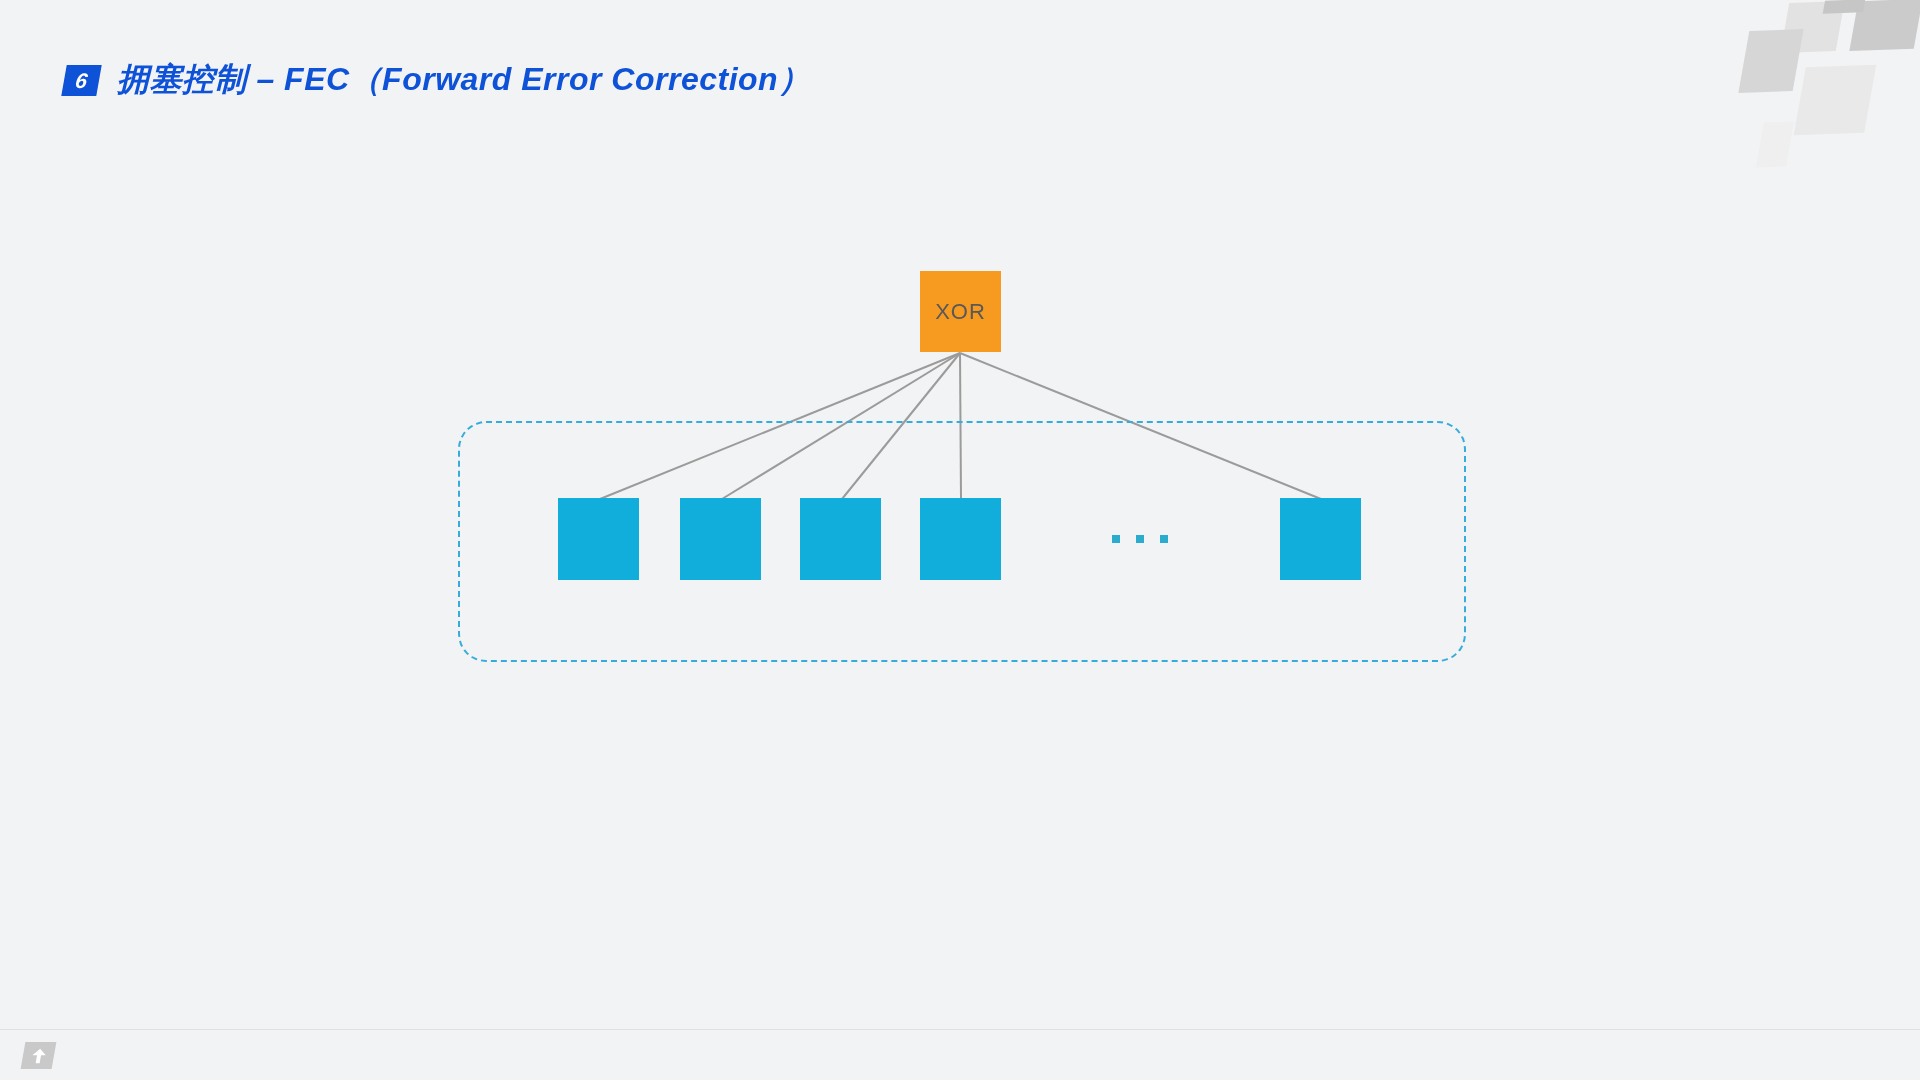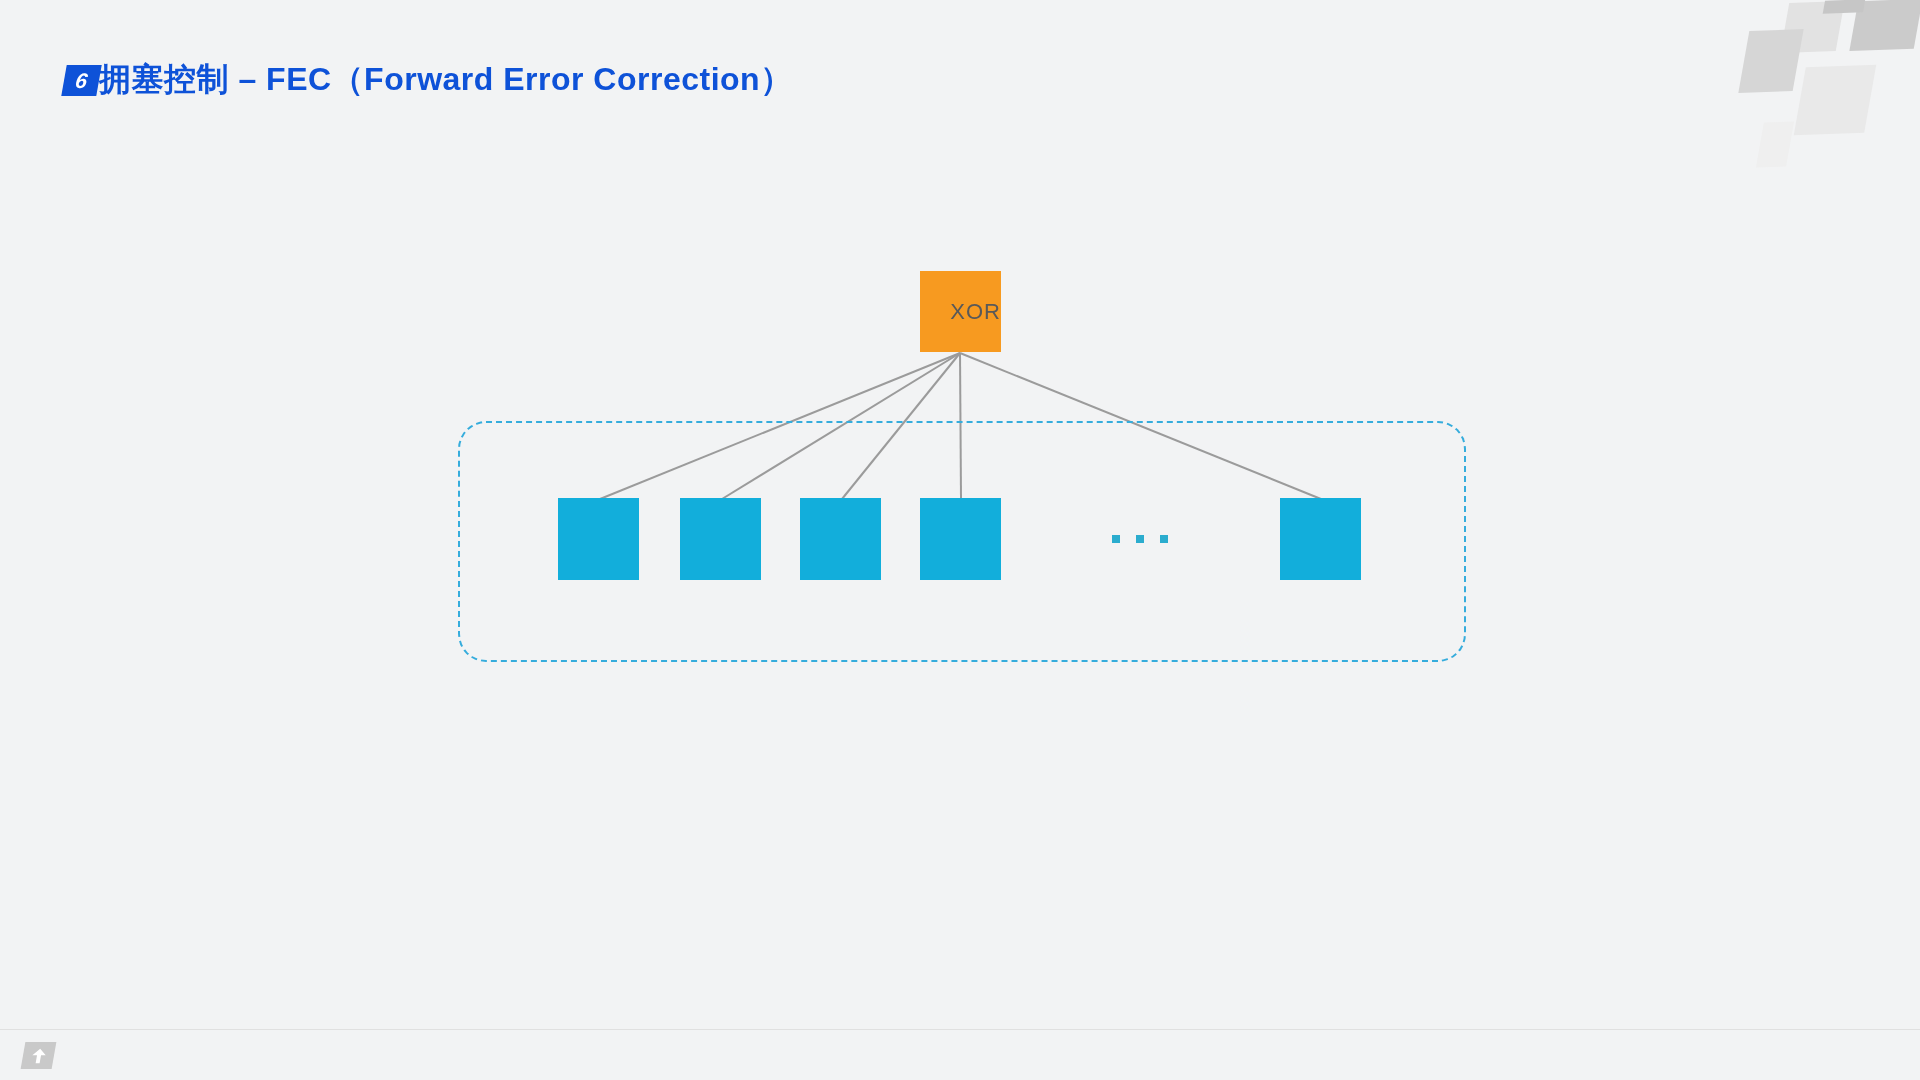--- a/index.html
+++ b/index.html
@@ -23,35 +23,37 @@
   
   .header { position: absolute; left: 64px; top: 58px; display: flex; align-items: center; }
   .badge {
     width: 35px; height: 31px;
     background: var(--accent-blue, #0e52d8);
     transform: skewX(-10deg);
     display: flex; align-items: center; justify-content: center;
     color: #ffffff; font-weight: bold; font-style: italic; font-size: 21px;
   }
   .page-title {
+    margin-left: 18px;
     color: var(--accent-blue, #0e52d8);
     font-size: 32px;
     font-weight: bold;
+    font-style: italic;
     letter-spacing: 0.5px;
     white-space: nowrap;
   }
 
   
   .lines-svg { position: absolute; left: 0; top: 0; width: 1920px; height: 1080px; pointer-events: none; }
   .lines-svg line { stroke: var(--line-gray, #9b9b9b); stroke-width: 2; }
 
   .xor-box {
     position: absolute; left: 920px; top: 271px; width: 81px; height: 81px;
     background: var(--orange, #f79a20);
-    display: flex; align-items: center; justify-content: flex-end;
+    display: flex; align-items: center; justify-content: center;
     color: #595959; font-size: 22px; letter-spacing: 1px;
   }
 
   .packet-group {
     position: absolute; left: 458px; top: 421px; width: 1008px; height: 241px;
     border: 2px dashed var(--dashed-cyan, #35acdc);
     border-radius: 28px;
   }
 
   .packet-box {

